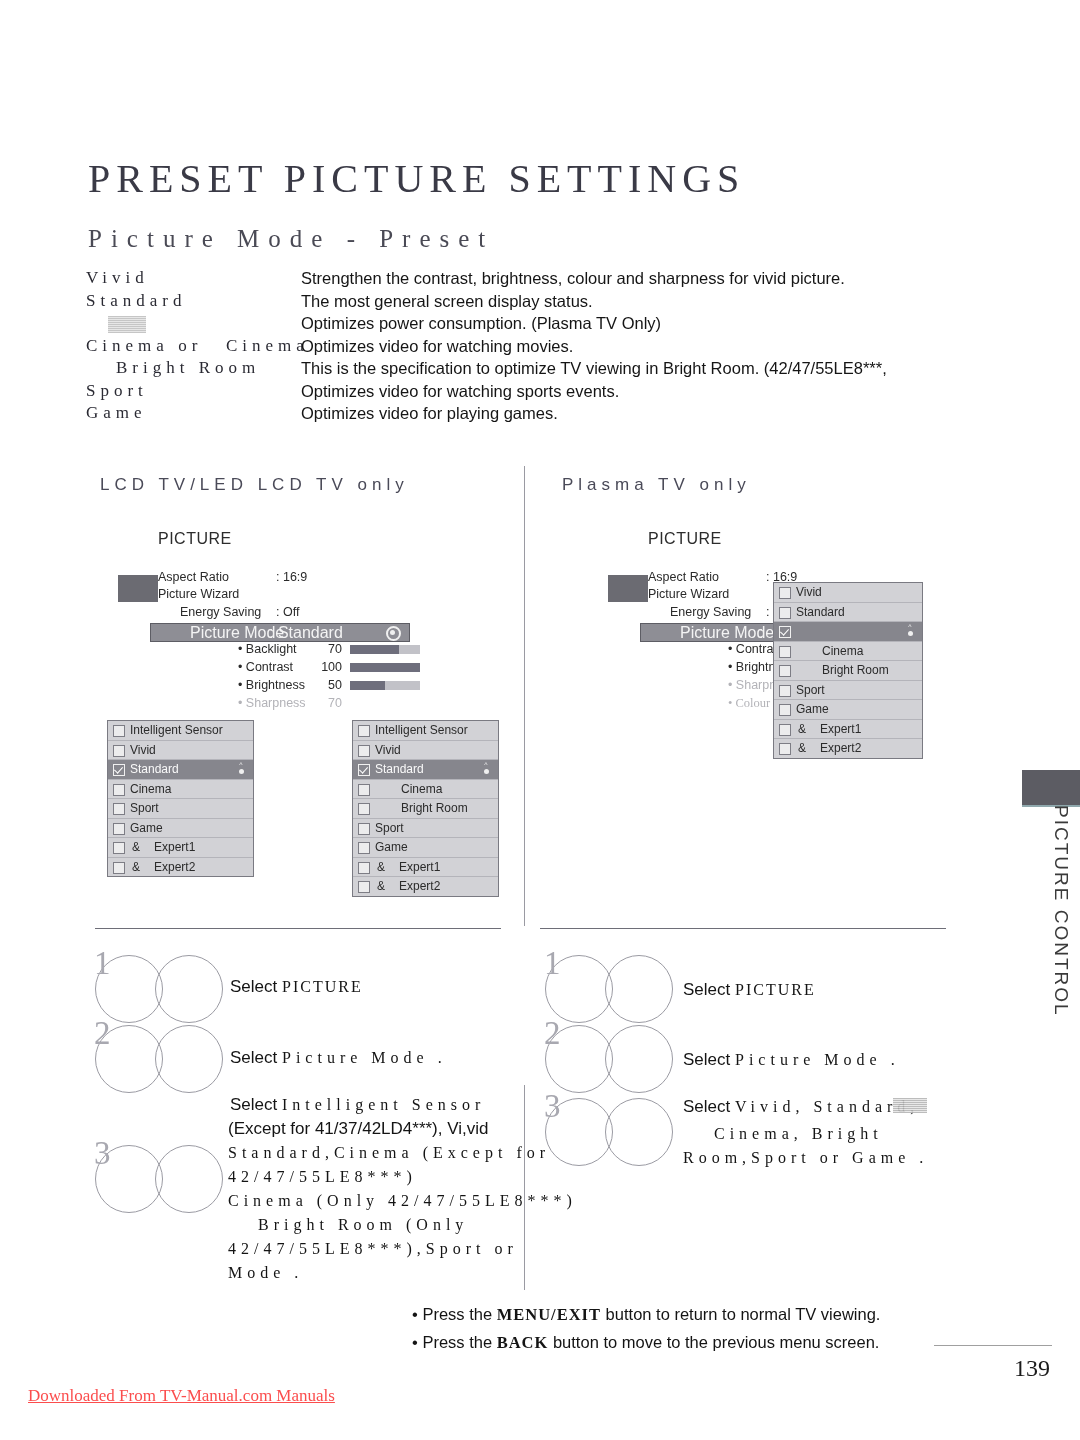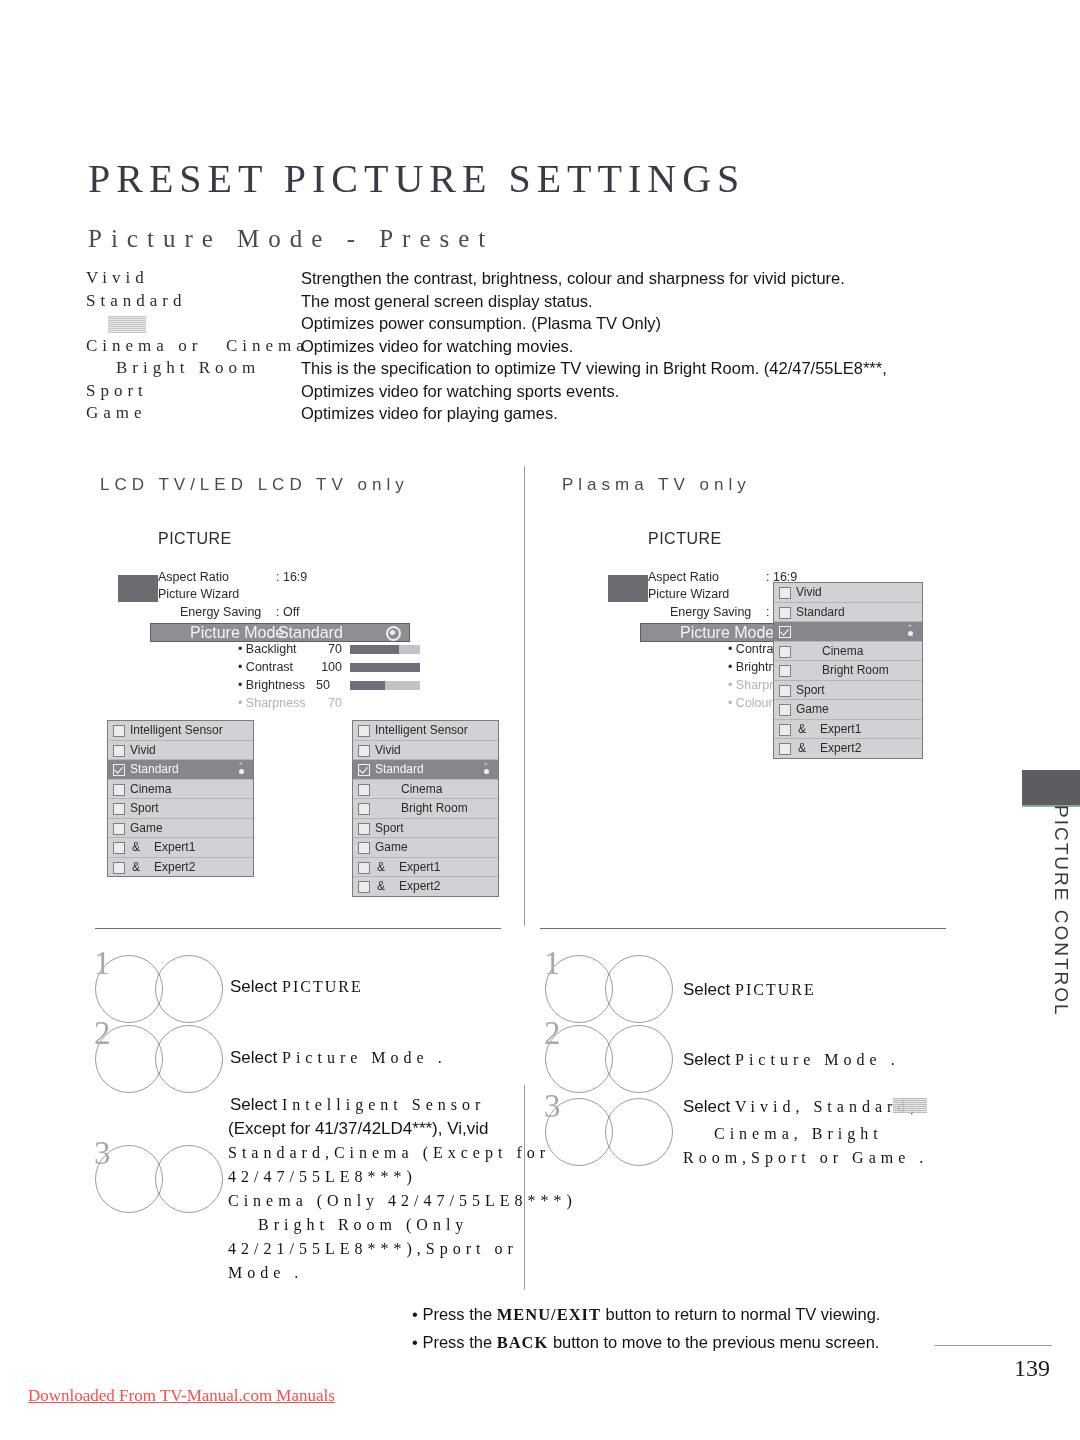--- a/index.html
+++ b/index.html
@@ -233,21 +233,21 @@
         <div class="sub" style="left: 198px; top: 112px; width: 26px; text-align: right;">70</div>
         <div class="bar" style="left: 232px; top: 115px; width: 70px;">
           <i style="width: 70%;"></i>
         </div>
         <div class="sub" style="left: 120px; top: 130px;">• Contrast</div>
         <div class="sub" style="left: 198px; top: 130px; width: 26px; text-align: right;">100</div>
         <div class="bar" style="left: 232px; top: 133px; width: 70px;">
           <i style="width: 100%;"></i>
         </div>
         <div class="sub" style="left: 120px; top: 148px;">• Brightness</div>
-        <div class="sub" style="left: 198px; top: 148px; width: 26px; ">50</div>
+        <div class="sub" style="left: 198px; top: 148px; width: 26px; text-align: right;">50</div>
         <div class="bar" style="left: 232px; top: 151px; width: 70px;">
           <i style="width: 50%;"></i>
         </div>
         <div class="sub dim" style="left: 120px; top: 166px;">• Sharpness</div>
         <div class="sub dim" style="left: 198px; top: 166px; width: 26px; text-align: right;">70</div>
       </div>
   </div>
 
   <div class="osd" style="left:608px;top:530px;width:390px;height:210px;">
     <div class="osd-title">PICTURE</div>
@@ -259,21 +259,21 @@
         <div class="hl" style="left: 32px; top: 93px; width: 232px;">
           <span class="menu-lbl" style="left: 8px;">Picture Mode</span>
           <span class="menu-val" style="left: 118px;">:</span>
           <span class="dot-ind" style="right: 8px; top: 2px;"></span>
         </div>
       </div>
     <div id="osdR-sliders">
         <div class="sub" style="left: 120px; top: 112px;">• Contrast</div>
         <div class="sub" style="left: 120px; top: 130px;">• Brightness</div>
         <div class="sub dim" style="left: 120px; top: 148px;">• Sharpness</div>
-        <div class="sub dim" style="left: 120px; top: 166px;">• Colour</div>
+        <div class="sub dim" style="left: 120px; top: 166px; font-family: Liberation Serif, serif;">• Colour</div>
       </div>
   </div>
 
   <div class="dd" id="dd-lcd" style="left:107px;top:720px;width:145px;">
       <div class="it">
         <span class="cb"></span>
         <span class="tx">Intelligent Sensor</span>
       </div>
       <div class="it">
         <span class="cb"></span>
@@ -418,21 +418,21 @@
     <div class="stepnum" style="left:94px;top:1135px;">3</div>
     <div class="steptext" style="left:230px;top:1095px;">
       <span>Select</span>
       <span class="sp" id="sl3l0">Intelligent Sensor</span>
     </div>
     <div class="blk" style="left:228px;top:1119px;" id="sl3l1">(Except for 41/37/42LD4***),  Vi,vid</div>
     <div class="blk" style="left:228px;top:1143px;"><span class="sp" id="sl3l2">Standard,Cinema (Except for</span></div>
     <div class="blk" style="left:228px;top:1167px;"><span class="sp" id="sl3l3">42/47/55LE8***)</span></div>
     <div class="blk" style="left:228px;top:1191px;"><span class="sp" id="sl3l4">Cinema (Only   42/47/55LE8***)</span></div>
     <div class="blk" style="left:258px;top:1215px;"><span class="sp" id="sl3l5">Bright Room (Only</span></div>
-    <div class="blk" style="left:228px;top:1239px;"><span class="sp" id="sl3l6">42/21/55LE8***),Sport or</span></div>
+    <div class="blk" style="left:228px;top:1239px;"><span class="sp" id="sl3l6">42/47/55LE8***),Sport or</span></div>
     <div class="blk" style="left:228px;top:1263px;"><span class="sp" id="sl3l7">Mode .</span></div>
   </div>
 
   <div>
     <div class="circ" style="left:545px;top:955px;"></div>
     <div class="circ" style="left:605px;top:955px;"></div>
     <div class="stepnum" style="left:544px;top:945px;">1</div>
     <div class="steptext" style="left:683px;top:980px;">
       <span>Select</span>
       <span class="sp2">PICTURE</span>

